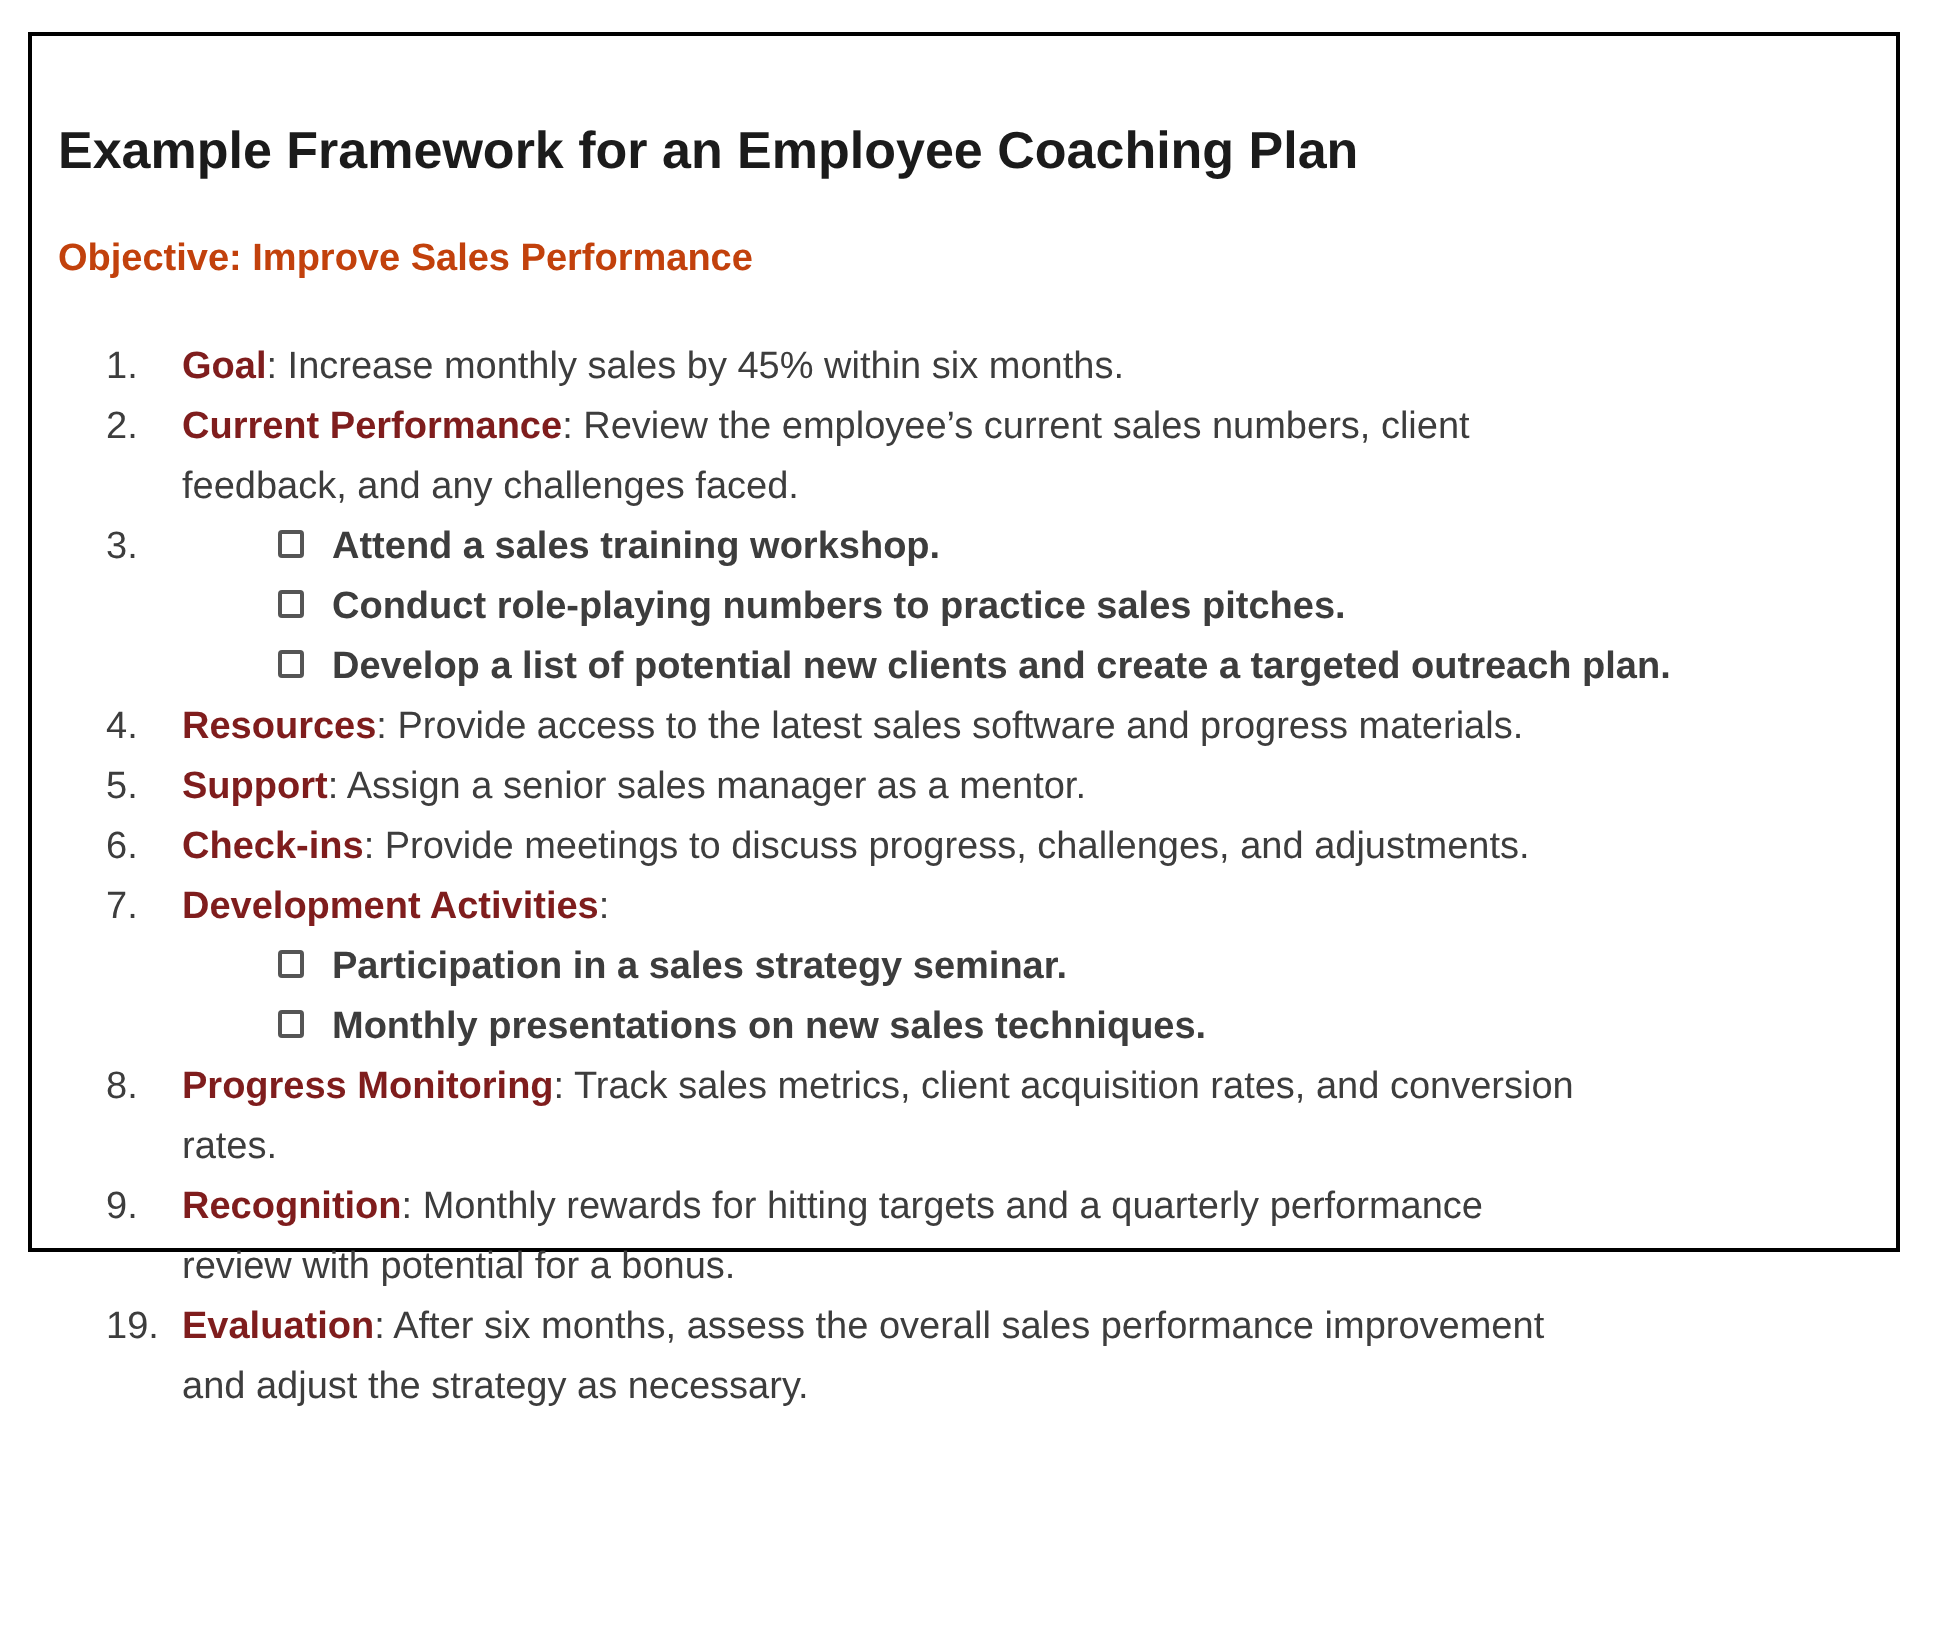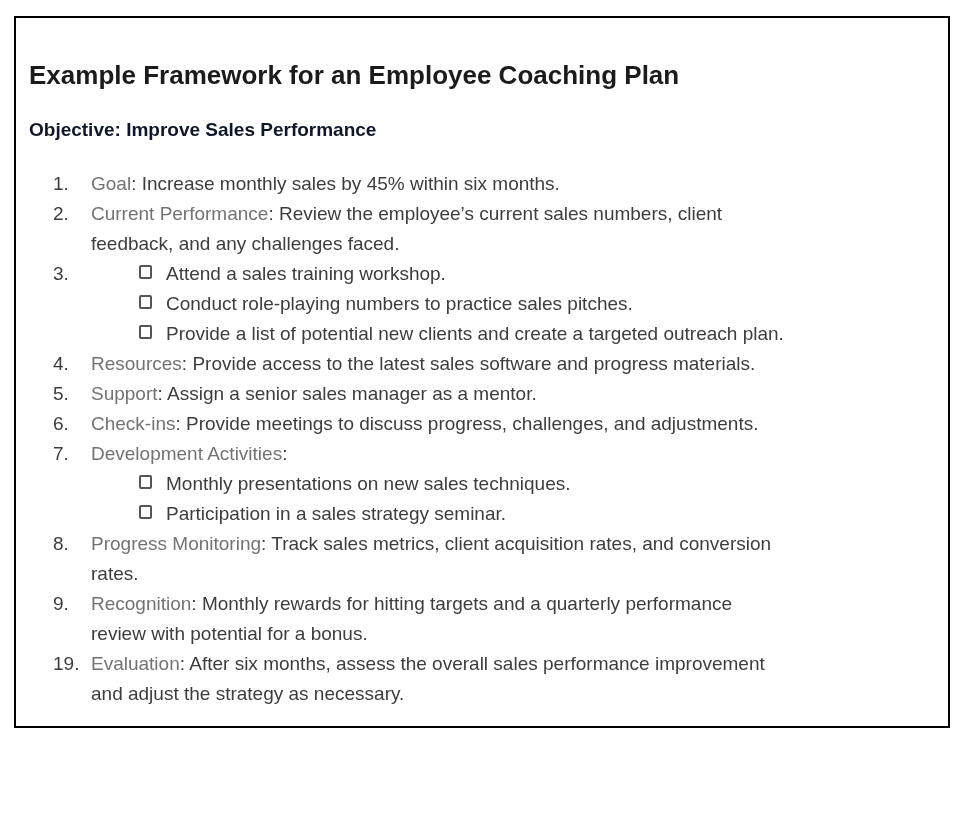--- a/index.html
+++ b/index.html
@@ -6,60 +6,61 @@
   html, body {
     margin: 0; padding: 0;
     width: 968px; height: 826px;
     background: #ffffff;
     font-family: "Liberation Sans", "DejaVu Sans", sans-serif;
     overflow: hidden;
   }
   .frame {
     position: absolute;
     left: 14px; top: 16px;
-    width: 936px; height: 712px;
+    width: 936px; height: 610px;
     border: 2px solid #000000;
     background: #ffffff;
     padding: 0 13px;
   }
   .page-title {
     font-size: 26px;
     line-height: 30px;
     font-weight: 700;
     color: #1b1b1b;
     margin: 42px 0 0 0;
   }
   .objective {
     font-size: 19px;
     line-height: 30px;
     font-weight: 700;
-    color: #0f172a;
+    color: #c2410c;
     margin: 25px 0 0 0;
   }
   ol.plan {
     list-style: none;
     margin: 24px 0 0 0;
     padding: 0 0 0 24px;
     color: #3d3d3d;
     font-size: 19px;
     line-height: 30px;
   }
   li.row { display: flex; align-items: flex-start; }
   .num {
     flex: 0 0 38px;
     width: 38px;
     color: #3d3d3d;
   }
   .itembody { flex: 1 1 auto; min-width: 0; }
-  .b { font-weight: 400; color: #737373; }
+  .b { font-weight: 700; color: #7f1d1d; }
   .t { white-space: pre-line; }
   .check {
     display: flex;
     align-items: flex-start;
     padding-left: 48px;
+    font-weight: bold;
   }
   .box {
     flex: 0 0 auto;
     width: 13px;
     height: 14px;
     border: 2px solid #555555;
     border-radius: 2px;
     margin: 6px 14px 0 0;
     background: #ffffff;
   }
@@ -96,21 +97,21 @@
         <div class="check">
           <span class="box"></span>
           <span class="t">Attend a sales training workshop.</span>
         </div>
         <div class="check">
           <span class="box"></span>
           <span class="t">Conduct role-playing numbers to practice sales pitches.</span>
         </div>
         <div class="check">
           <span class="box"></span>
-          <span class="t">Provide a list of potential new clients and create a targeted outreach plan.</span>
+          <span class="t">Develop a list of potential new clients and create a targeted outreach plan.</span>
         </div>
       </div>
     </li>
 
     <li class="row">
       <span class="num">4.</span>
       <div class="itembody">
         <span class="b">Resources</span><span class="t">: Provide access to the latest sales software and progress materials.</span>
       </div>
     </li>
@@ -128,25 +129,25 @@
         <span class="b">Check-ins</span><span class="t">: Provide meetings to discuss progress, challenges, and adjustments.</span>
       </div>
     </li>
 
     <li class="row">
       <span class="num">7.</span>
       <div class="itembody">
         <div><span class="b">Development Activities</span><span class="t">:</span></div>
         <div class="check">
           <span class="box"></span>
-          <span class="t">Monthly presentations on new sales techniques.</span>
+          <span class="t">Participation in a sales strategy seminar.</span>
         </div>
         <div class="check">
           <span class="box"></span>
-          <span class="t">Participation in a sales strategy seminar.</span>
+          <span class="t">Monthly presentations on new sales techniques.</span>
         </div>
       </div>
     </li>
 
     <li class="row">
       <span class="num">8.</span>
       <div class="itembody">
         <span class="b">Progress Monitoring</span><span class="t">: Track sales metrics, client acquisition rates, and conversion
 rates.</span>
       </div>

